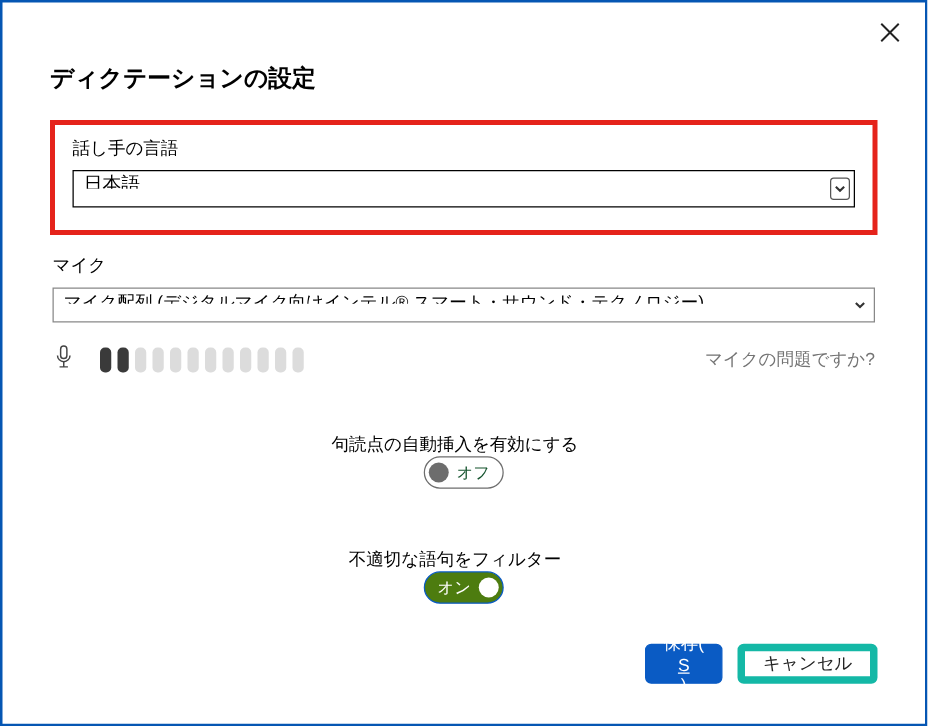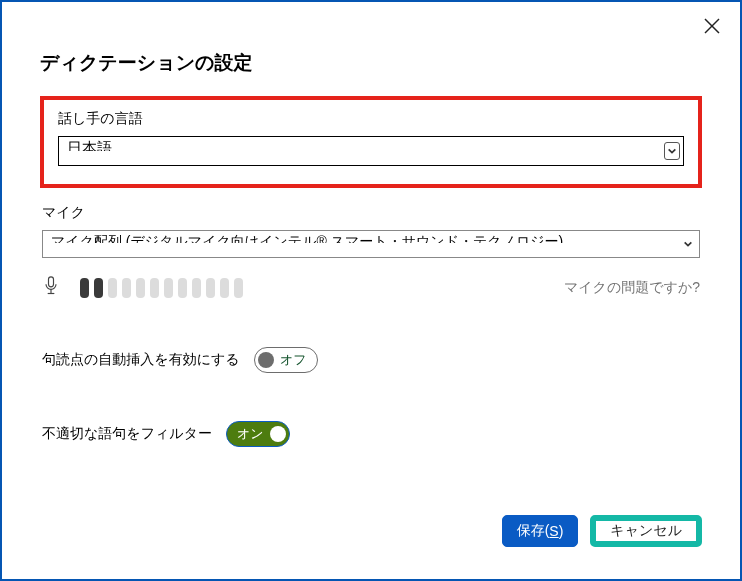--- a/index.html
+++ b/index.html
@@ -115,20 +115,21 @@
   .mic-help {
     margin-left: auto;
     color: #737373;
     cursor: pointer;
     font-size: 14px;
   }
   .toggle-row {
     display: flex;
     align-items: center;
     margin-top: 48px;
+    flex-direction: column;
   }
   .toggle-row.second { margin-top: 48px; }
   .toggle-label {
     font-size: 14px;
     margin-right: 14px;
   }
   .toggle {
     width: 64px;
     height: 26px;
     border-radius: 13px;
@@ -183,20 +184,21 @@
   .btn {
     height: 32px;
     padding: 6px 14px;
     border-radius: 5px;
     font-size: 14px;
     font-family: inherit;
     cursor: pointer;
     display: inline-flex;
     align-items: center;
     justify-content: center;
+    flex-direction: column;
   }
   .btn-primary {
     background: #0a5bc4;
     color: #fff;
     border: 1px solid #0a5bc4;
   }
   .btn-primary .mn { text-decoration: underline; }
   .btn-secondary {
     background: #fff;
     color: #222;

